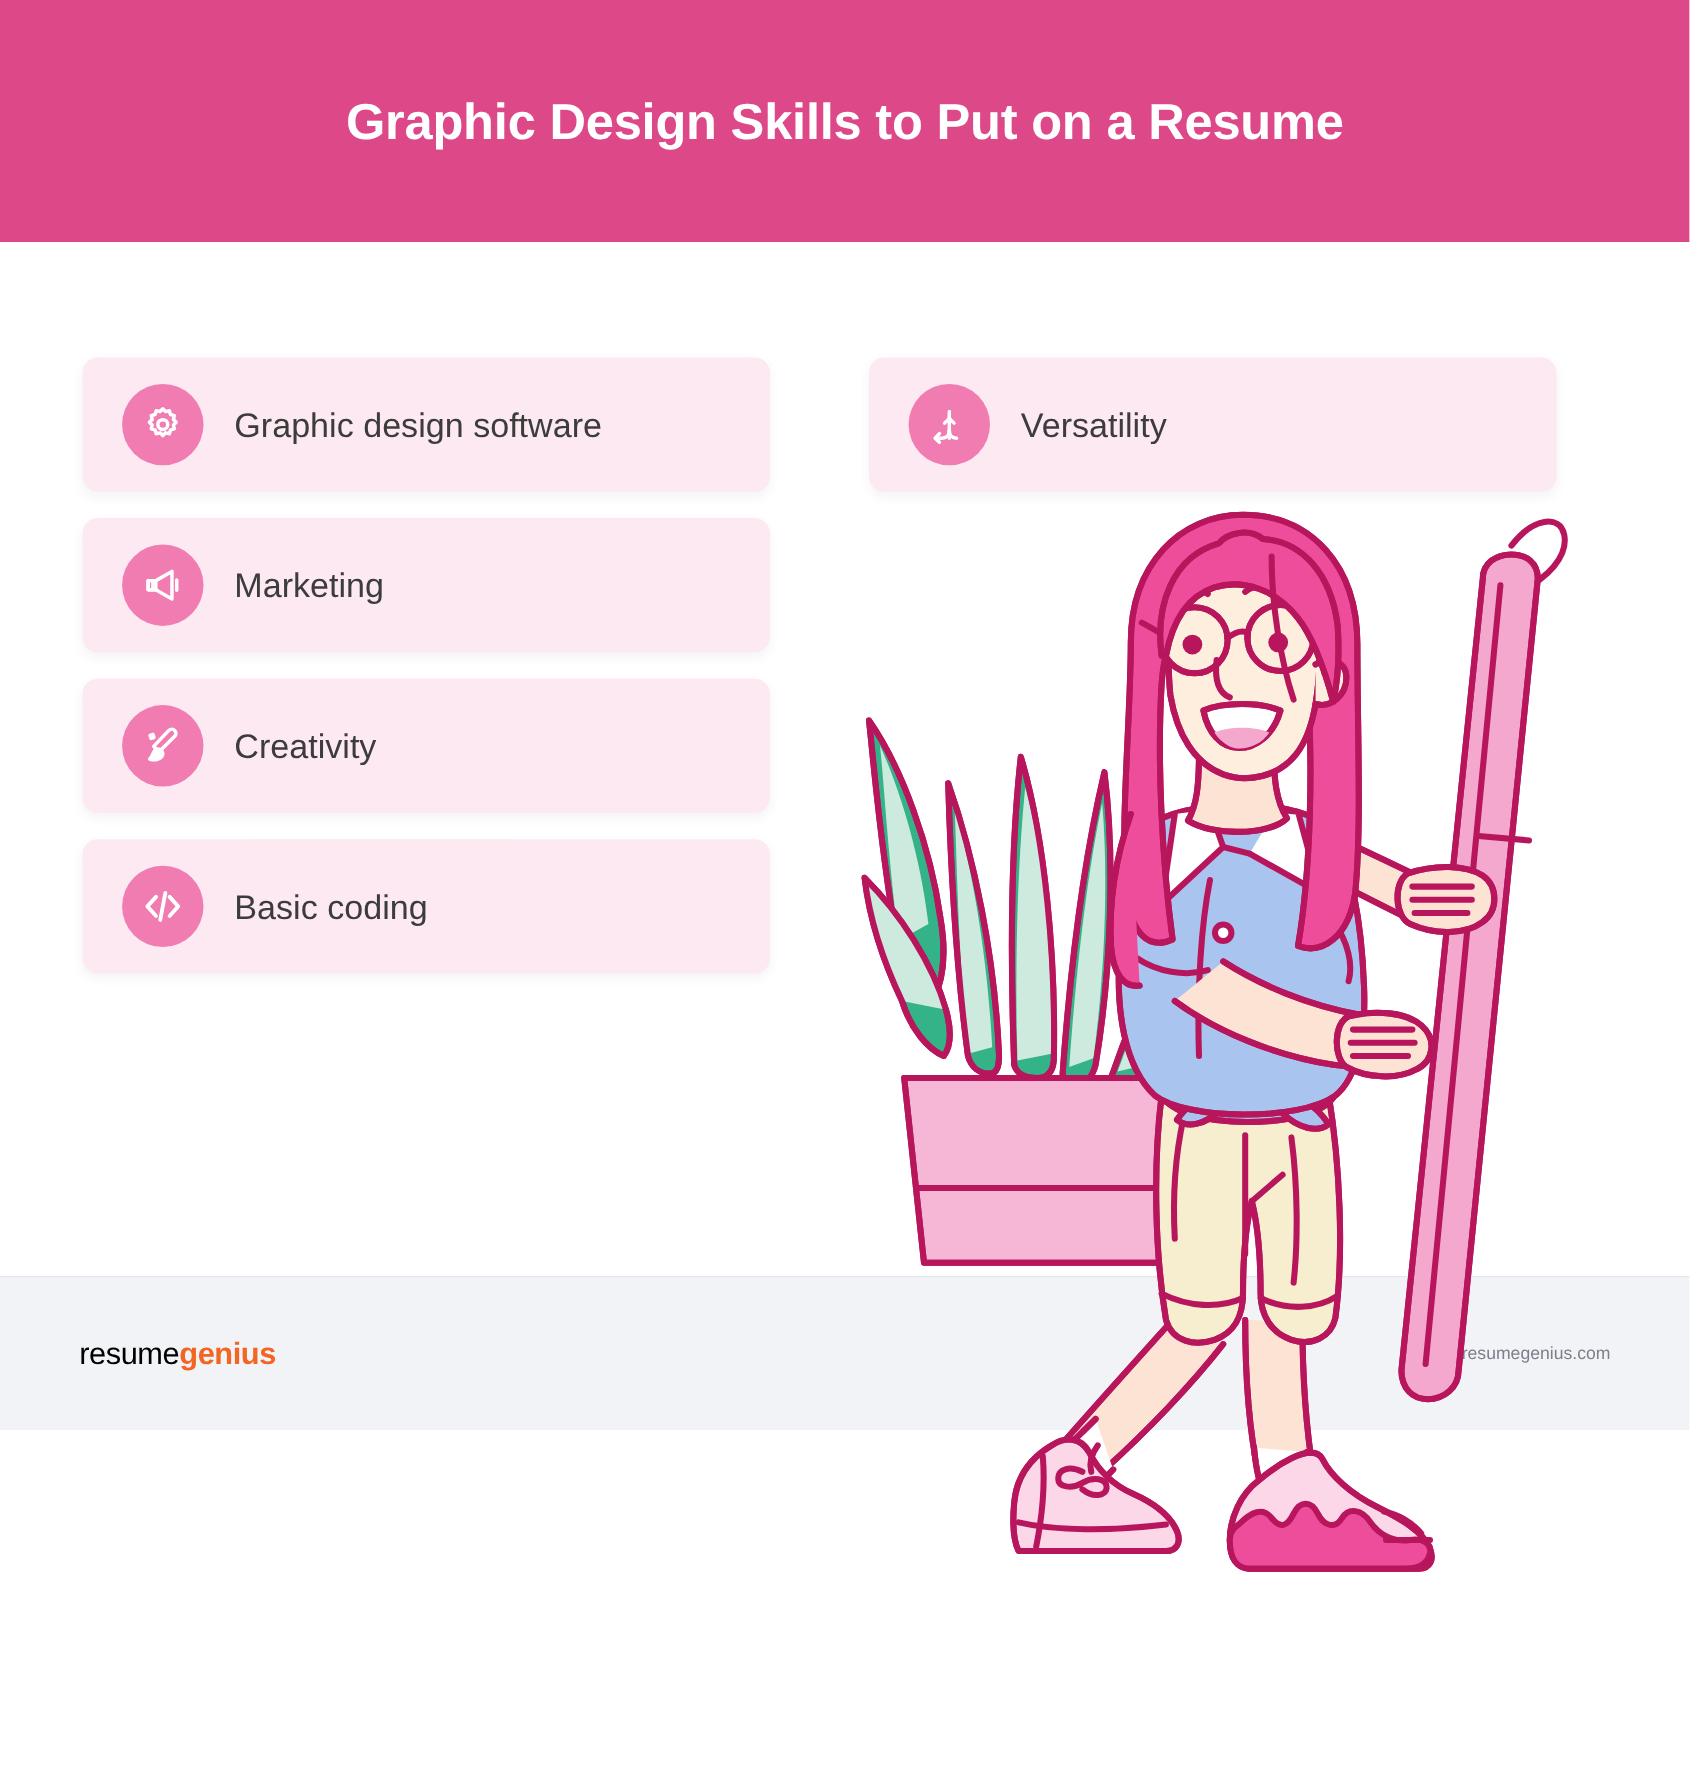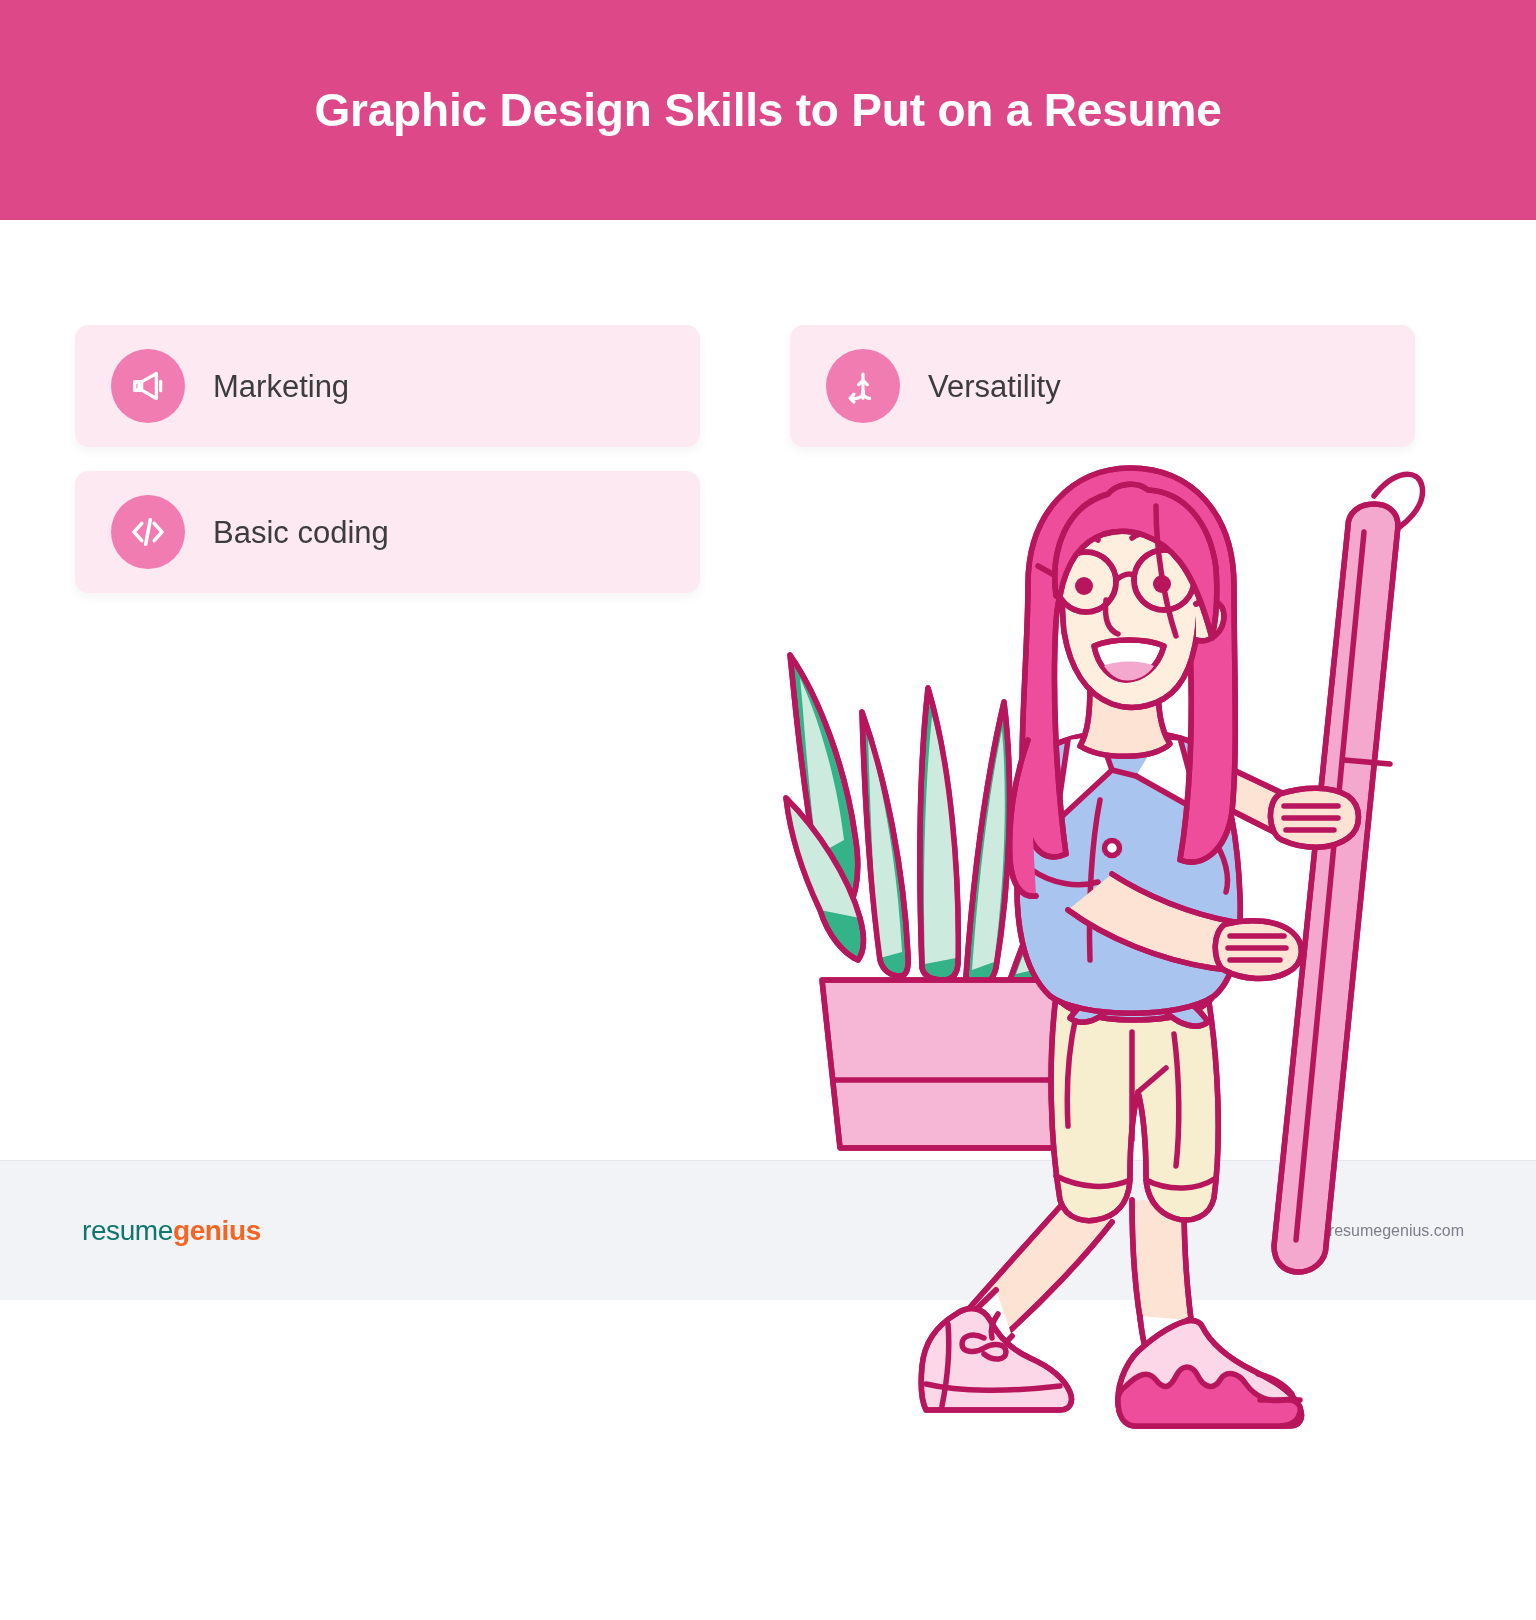--- a/index.html
+++ b/index.html
@@ -115,21 +115,21 @@
     align-items: center;
     justify-content: space-between;
     padding: 0 72px;
   }
   .logo {
     font-size: 28px;
     letter-spacing: -0.4px;
     line-height: 1;
     white-space: nowrap;
   }
-  .logo .logo-a { color: #0f766e; font-weight: normal; margin-left: 10px; }
+  .logo .logo-a { color: #000000; font-weight: normal; }
   .logo .logo-b { color: #f26522; font-weight: bold; }
   .footer-url {
     font-size: 16px;
     color: #7c7f8a;
     white-space: nowrap;
   }
 </style>
 </head>
 <body>
 
@@ -138,33 +138,53 @@
   <div class="banner">
     <h1 class="banner-title">Graphic Design Skills to Put on a Resume</h1>
   </div>
 
   <div class="body-area">
 
     <div class="columns">
 
       <div class="col">
 
+        <div class="skill-card">
+          <span class="skill-icon">
+            <svg width="40" height="40" viewBox="0 0 24 24" fill="none" stroke="#ffffff" stroke-width="1.9" stroke-linecap="round" stroke-linejoin="round">
+              <circle cx="12" cy="12" r="2.7"></circle>
+              <path d="M12 3.4l1.5 1.5 2.1-.5.6 2.1 2.1.6-.5 2.1 1.5 1.5-1.5 1.5.5 2.1-2.1.6-.6 2.1-2.1-.5-1.5 1.5-1.5-1.5-2.1.5-.6-2.1-2.1-.6.5-2.1-1.5-1.5 1.5-1.5-.5-2.1 2.1-.6.6-2.1 2.1.5z"></path>
+            </svg>
+          </span>
+          <span class="skill-label">Graphic design software</span>
+        </div>
 
         <div class="skill-card">
           <span class="skill-icon">
             <svg width="40" height="40" viewBox="0 0 24 24" fill="none" stroke="#ffffff" stroke-width="1.9" stroke-linecap="round" stroke-linejoin="round">
               <path d="M4 9.5h4.2L17 4.5v15l-8.8-5H4z"></path>
               <path d="M4 9.5h4.2v5H4z"></path>
               <path d="M6.6 9.5v5"></path>
               <path d="M19.6 9.2v5.6"></path>
             </svg>
           </span>
           <span class="skill-label">Marketing</span>
         </div>
 
+        <div class="skill-card">
+          <span class="skill-icon">
+            <svg width="40" height="40" viewBox="0 0 24 24" fill="none" stroke="#ffffff" stroke-width="1.9" stroke-linecap="round" stroke-linejoin="round">
+              <path d="M18.5 3.6c.9.9.9 2.3 0 3.2L10 15.3 7 12.3 15.3 3.6c.9-.9 2.3-.9 3.2 0z"></path>
+              <path d="M8.4 13.7c-1.5 1.5-1.2 3.5-2.9 5 2.2.8 4.8.5 6.2-1 1-1 .9-2.5 0-3.4s-2.3-1.1-3.3-.6z" fill="#ffffff" stroke="none"></path>
+              <path d="M8 14c-1.7 1.6-1.2 3.6-3.2 5.2 2.4.9 5.1.5 6.5-1 1-1.1.9-2.6 0-3.5s-2.3-1.1-3.3-.7z"></path>
+              <rect x="4.3" y="5.1" width="3.6" height="3.6" rx="1" fill="#ffffff" stroke="none" transform="rotate(-18 6.1 6.9)"></rect>
+            </svg>
+          </span>
+          <span class="skill-label">Creativity</span>
+        </div>
 
 
 
         <div class="skill-card">
           <span class="skill-icon">
             <svg width="40" height="40" viewBox="0 0 24 24" fill="none" stroke="#ffffff" stroke-width="2.1" stroke-linecap="round" stroke-linejoin="round">
               <path d="M8.3 6.8L3.6 12l4.7 5.2"></path>
               <path d="M15.7 6.8L20.4 12l-4.7 5.2"></path>
               <path d="M13.4 4.6L10.6 19.4"></path>
             </svg>

